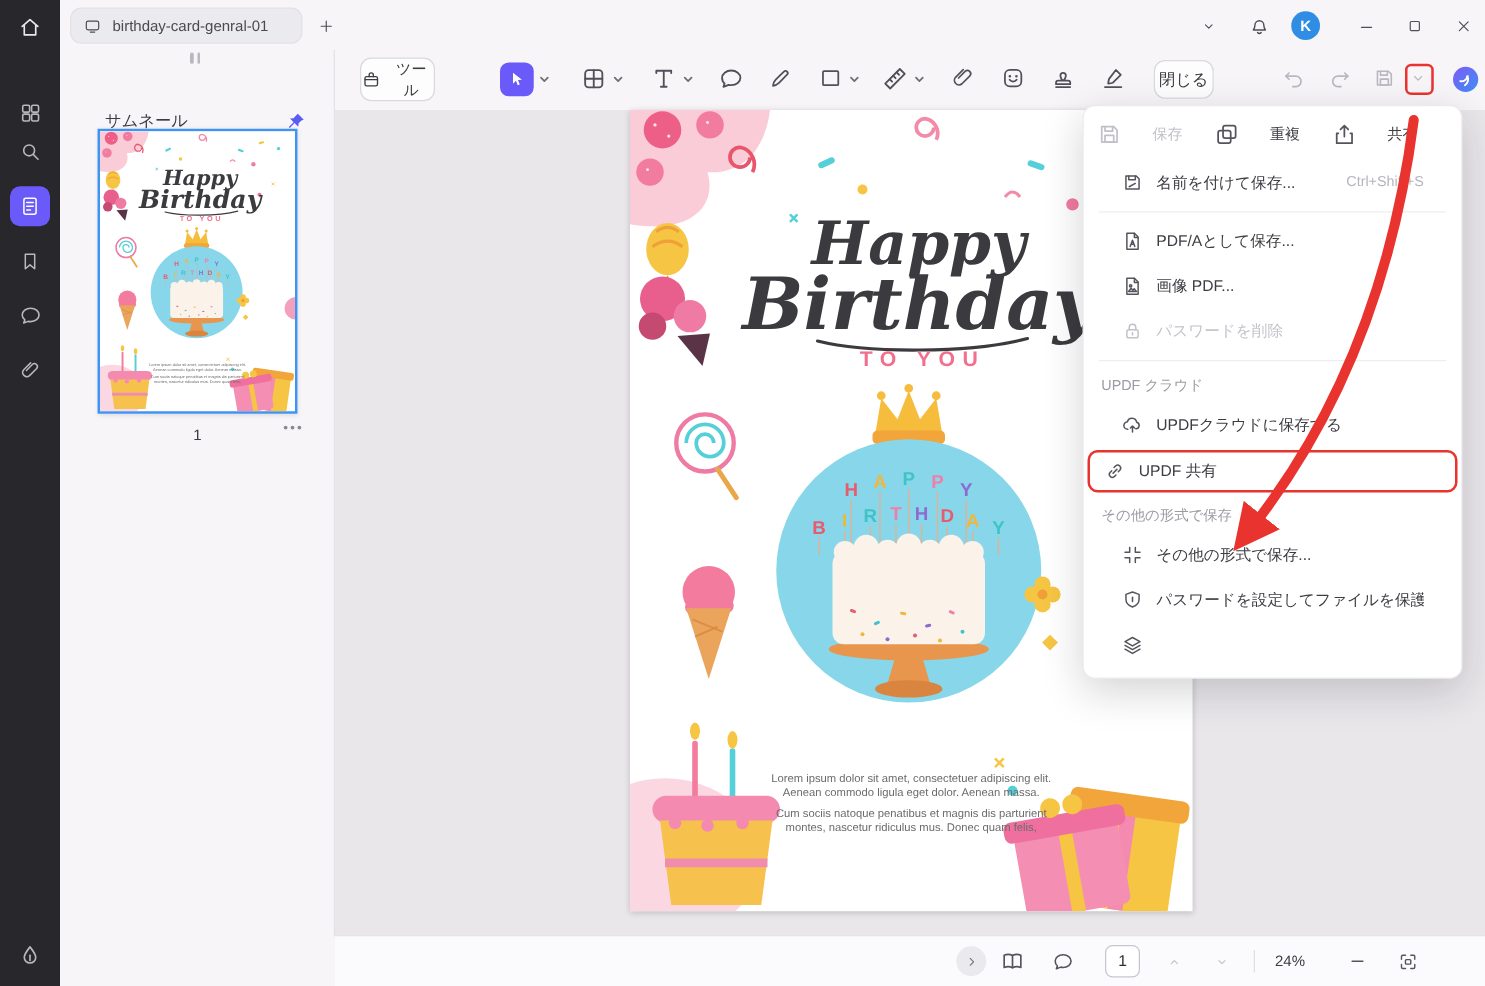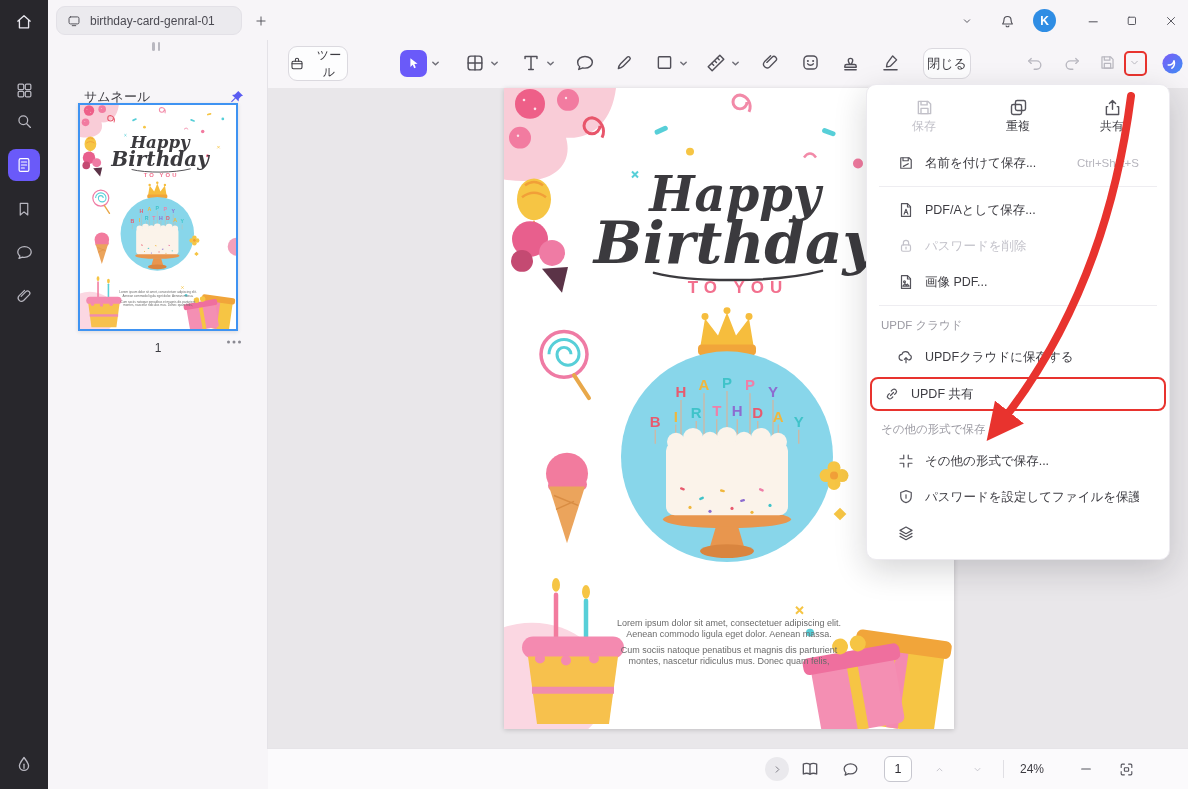--- a/index.html
+++ b/index.html
@@ -52,21 +52,21 @@
 .sbit{position:absolute;display:flex;align-items:center;justify-content:center;color:#55545c;cursor:pointer}
 .sb-circle{left:497px;top:8px;width:24px;height:24px;background:#eae9ed;border-radius:50%;color:#6f6e77}
 .page-input{position:absolute;left:616px;top:7px;width:28px;height:26px;border:1px solid #c7c7cf;border-radius:6px;background:#fff;text-align:center;font-size:12.5px;color:#2e2d33;font-family:"Liberation Sans",sans-serif}
 .sb-div{position:absolute;left:735px;top:11px;width:1px;height:18px;background:#e0dfe4}
 .zoom{position:absolute;left:752px;top:13px;font-size:12px;color:#3c3b41;cursor:pointer}
 .disabled-ic{color:#c0bfc7 !important}
 
 
 .menu{position:absolute;left:866px;top:84px;width:304px;background:#fff;border:1px solid #eceaef;border-radius:10px;box-shadow:0 10px 32px rgba(20,20,30,.18);z-index:50;padding-bottom:8px}
 .menu-quick{display:flex;padding:12px 10px 10px}
-.qitem{flex:1;display:flex;flex-direction:column;align-items:center;gap:0;font-size:12px;color:#3d3c42;cursor:pointer}
+.qitem{flex:1;display:flex;align-items:center;gap:24px;font-size:12px;color:#3d3c42;cursor:pointer}
 .qitem .qic{color:#55545c}
 .qitem.dis{color:#c1c0c8}
 .qitem.dis .qic{color:#c1c0c8}
 .mi{height:36px;display:flex;align-items:center;gap:10px;padding:0 30px;font-size:12.5px;color:#3d3c42;cursor:pointer;white-space:nowrap}
 .mi .micon{color:#55545c;flex:0 0 18px}
 .mi .mlabel{flex:1;overflow:hidden}
 .mi .mshort{font-size:11.5px;color:#b6b5bd}
 .mi.dis{color:#c3c2ca}
 .mi.dis .micon{color:#c3c2ca}
 .mi.share{border:2px solid #e8332e;border-radius:8px;margin:2px 3px;height:34px;padding:0 11px}
@@ -622,40 +622,40 @@
     <div class="mi">
       <span class="micon">
           <svg width="18" height="18" viewBox="0 0 24 24" class="ic">
             <path d="M6 3.5h8l4 4v13H6Z"></path>
             <path d="M14 3.5V8h4"></path>
             <path d="M9.5 17.5 12 11l2.5 6.5M10.4 15.3h3.2"></path>
           </svg>
         </span>
       <span class="mlabel">PDF/Aとして保存...</span>
     </div>
-    <div class="mi dis">
-      <span class="micon">
-          <svg width="18" height="18" viewBox="0 0 24 24" class="ic">
-            <rect x="6" y="10.5" width="12" height="8.5" rx="2"></rect>
-            <path d="M8.5 10.5V8a3.5 3.5 0 0 1 7 0v2.5"></path>
-            <path d="M12 13.5v2.5"></path>
-          </svg>
-        </span>
-      <span class="mlabel">パスワードを削除</span>
-    </div>
     <div class="mi">
       <span class="micon">
           <svg width="18" height="18" viewBox="0 0 24 24" class="ic">
             <path d="M6 3.5h8l4 4v13H6Z"></path>
             <path d="M14 3.5V8h4"></path>
             <circle cx="10" cy="11.5" r="1.2"></circle>
             <path d="M7.8 17.5l2.7-3.3 1.9 2.1 1.4-1.6 2.4 2.8Z"></path>
           </svg>
         </span>
       <span class="mlabel">画像 PDF...</span>
+    </div>
+    <div class="mi dis">
+      <span class="micon">
+          <svg width="18" height="18" viewBox="0 0 24 24" class="ic">
+            <rect x="6" y="10.5" width="12" height="8.5" rx="2"></rect>
+            <path d="M8.5 10.5V8a3.5 3.5 0 0 1 7 0v2.5"></path>
+            <path d="M12 13.5v2.5"></path>
+          </svg>
+        </span>
+      <span class="mlabel">パスワードを削除</span>
     </div>
 
     <div class="mdiv"></div>
 
     <div class="msec">UPDF クラウド</div>
     <div class="mi">
       <span class="micon">
           <svg width="18" height="18" viewBox="0 0 24 24" class="ic">
             <path d="M7 16.5a4 4 0 0 1-.4-8A5 5 0 0 1 16.4 9a3.5 3.5 0 0 1-.9 6.9"></path>
             <path d="M12 19.5v-6M9.8 15.2 12 13l2.2 2.2"></path>

